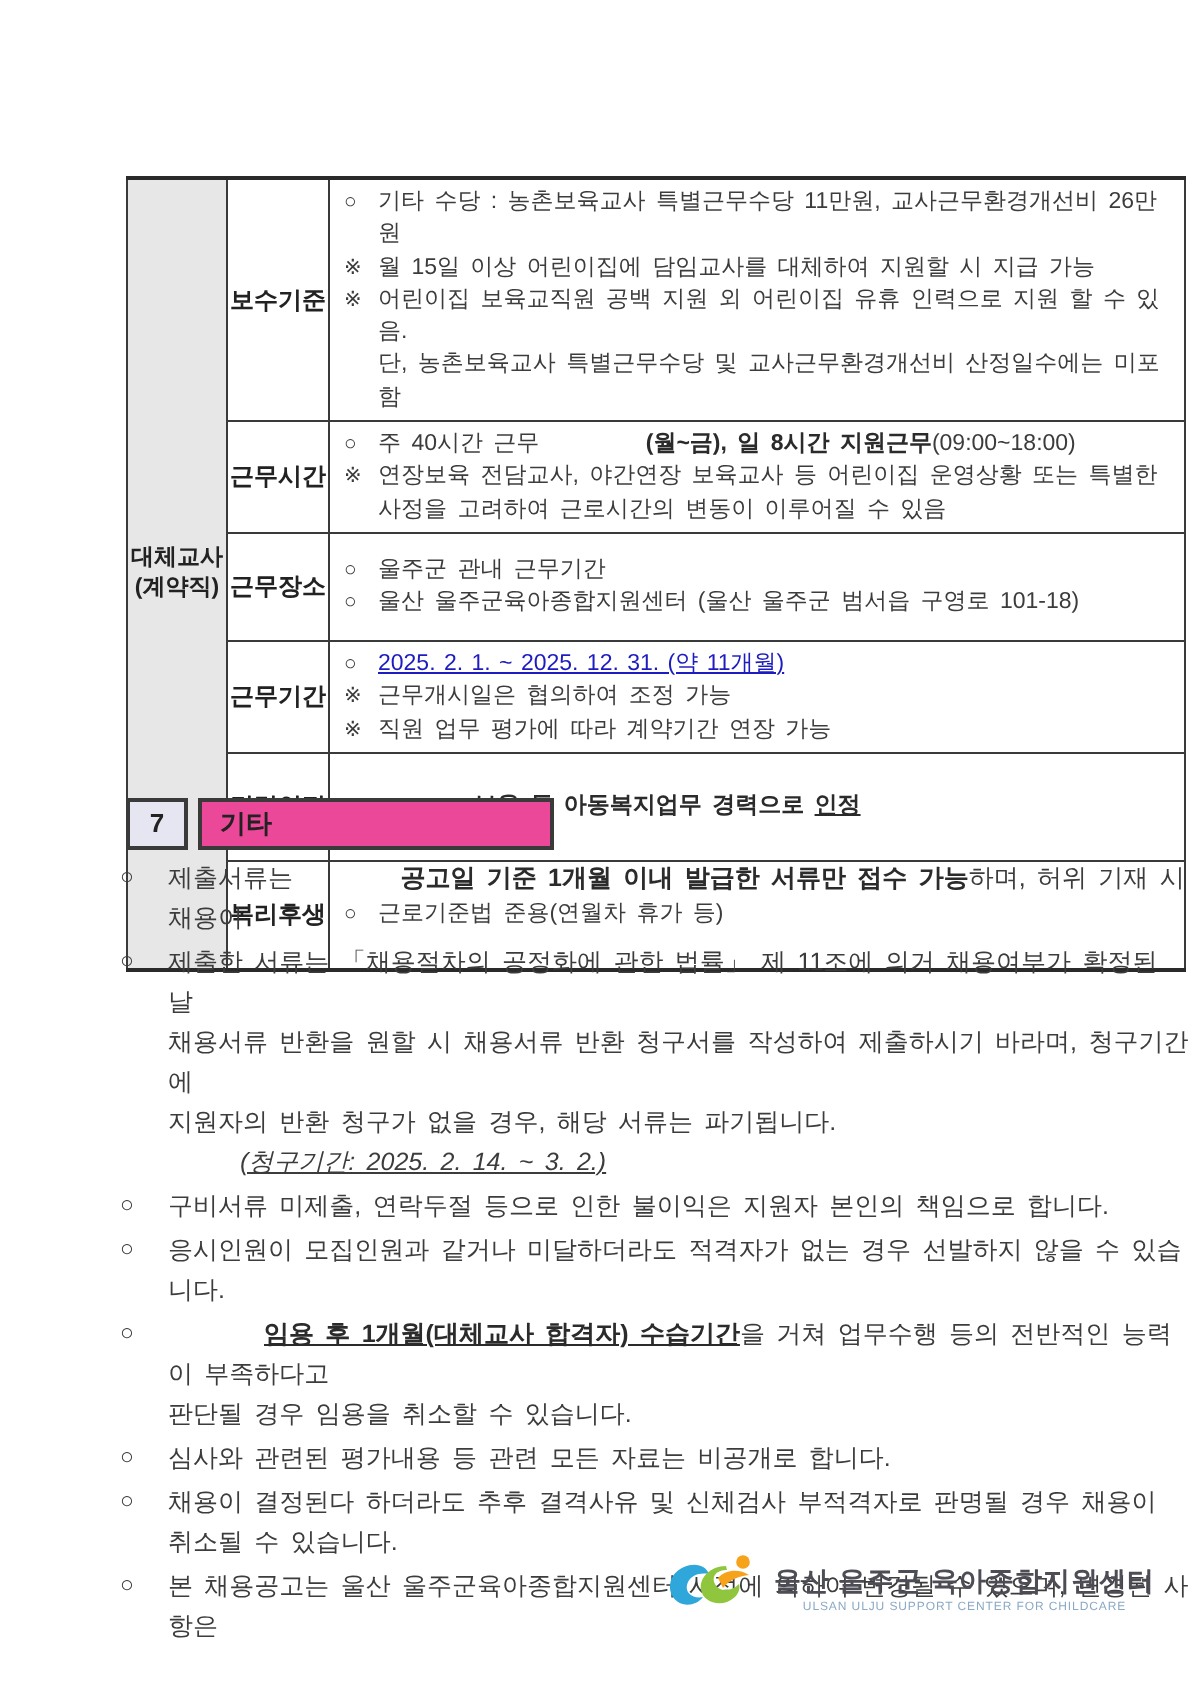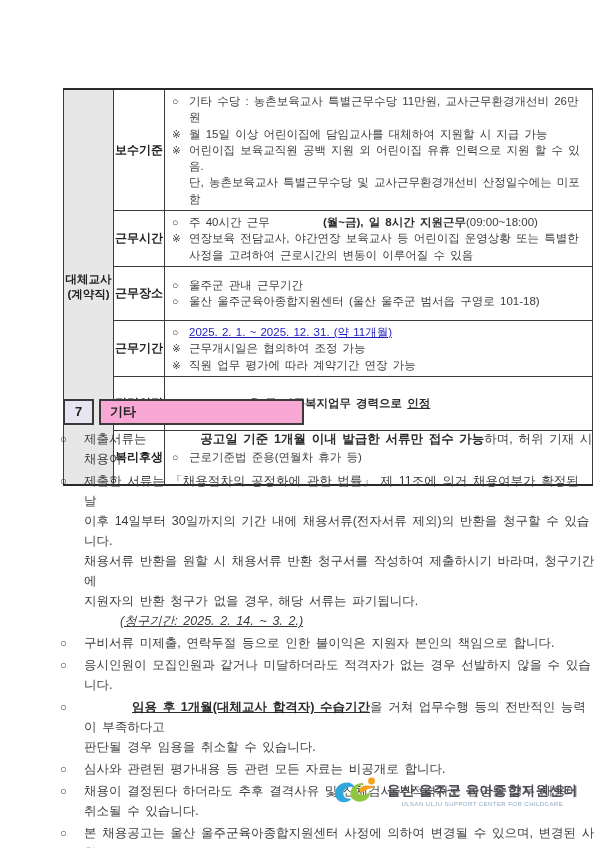--- a/index.html
+++ b/index.html
@@ -37,21 +37,21 @@
   .h-r4 { height:53px; } .h-r5 { height:27px; } .h-r6 { height:48px; }
 
   
   .sec { position:absolute; top:399px; left:63px; display:flex; }
   .sec-num {
     width:31px; height:26px; background:#e6e6f3; border:2px solid #3a3a3a;
     font-weight:bold; font-size:13px; color:#222; text-align:center; line-height:22px;
     margin-right:5px;
   }
   .sec-title {
-    width:205px; height:26px; background:#f9a8d4; border:2px solid #3a3a3a;
+    width:178px; height:26px; background:#ec4899; border:2px solid #3a3a3a;
     font-weight:bold; font-size:13px; color:#222; line-height:22px; padding-left:9px;
   }
 
   
   .notes {
     position:absolute; top:429px; left:60px; width:535px;
     font-size:12.5px; line-height:20px; color:#3c3c3c; word-spacing:2.2px;
   }
   .note { margin-bottom:2px; }
   .nl { display:flex; }
@@ -176,24 +176,20 @@
       <div class="nl">
           <span class="nm">○</span>
           <span class="tx"><span>제출서류는 </span><b>공고일 기준 1개월 이내 발급한 서류만 접수 가능</b><span>하며, 허위 기재 시 채용이</span></span>
         </div>
     </div>
 
     <div class="note">
       <div class="nl">
           <span class="nm">○</span>
           <span class="tx">제출한 서류는 「채용절차의 공정화에 관한 법률」 제 11조에 의거 채용여부가 확정된 날</span>
-        </div>
-      <div class="nl">
-          <span class="nm"></span>
-          <span class="tx">이후 14일부터 30일까지의 기간 내에 채용서류(전자서류 제외)의 반환을 청구할 수 있습니다.</span>
         </div>
       <div class="nl">
           <span class="nm"></span>
           <span class="tx">채용서류 반환을 원할 시 채용서류 반환 청구서를 작성하여 제출하시기 바라며, 청구기간에</span>
         </div>
       <div class="nl">
           <span class="nm"></span>
           <span class="tx">지원자의 반환 청구가 없을 경우, 해당 서류는 파기됩니다.</span>
         </div>
       <div class="nl">

